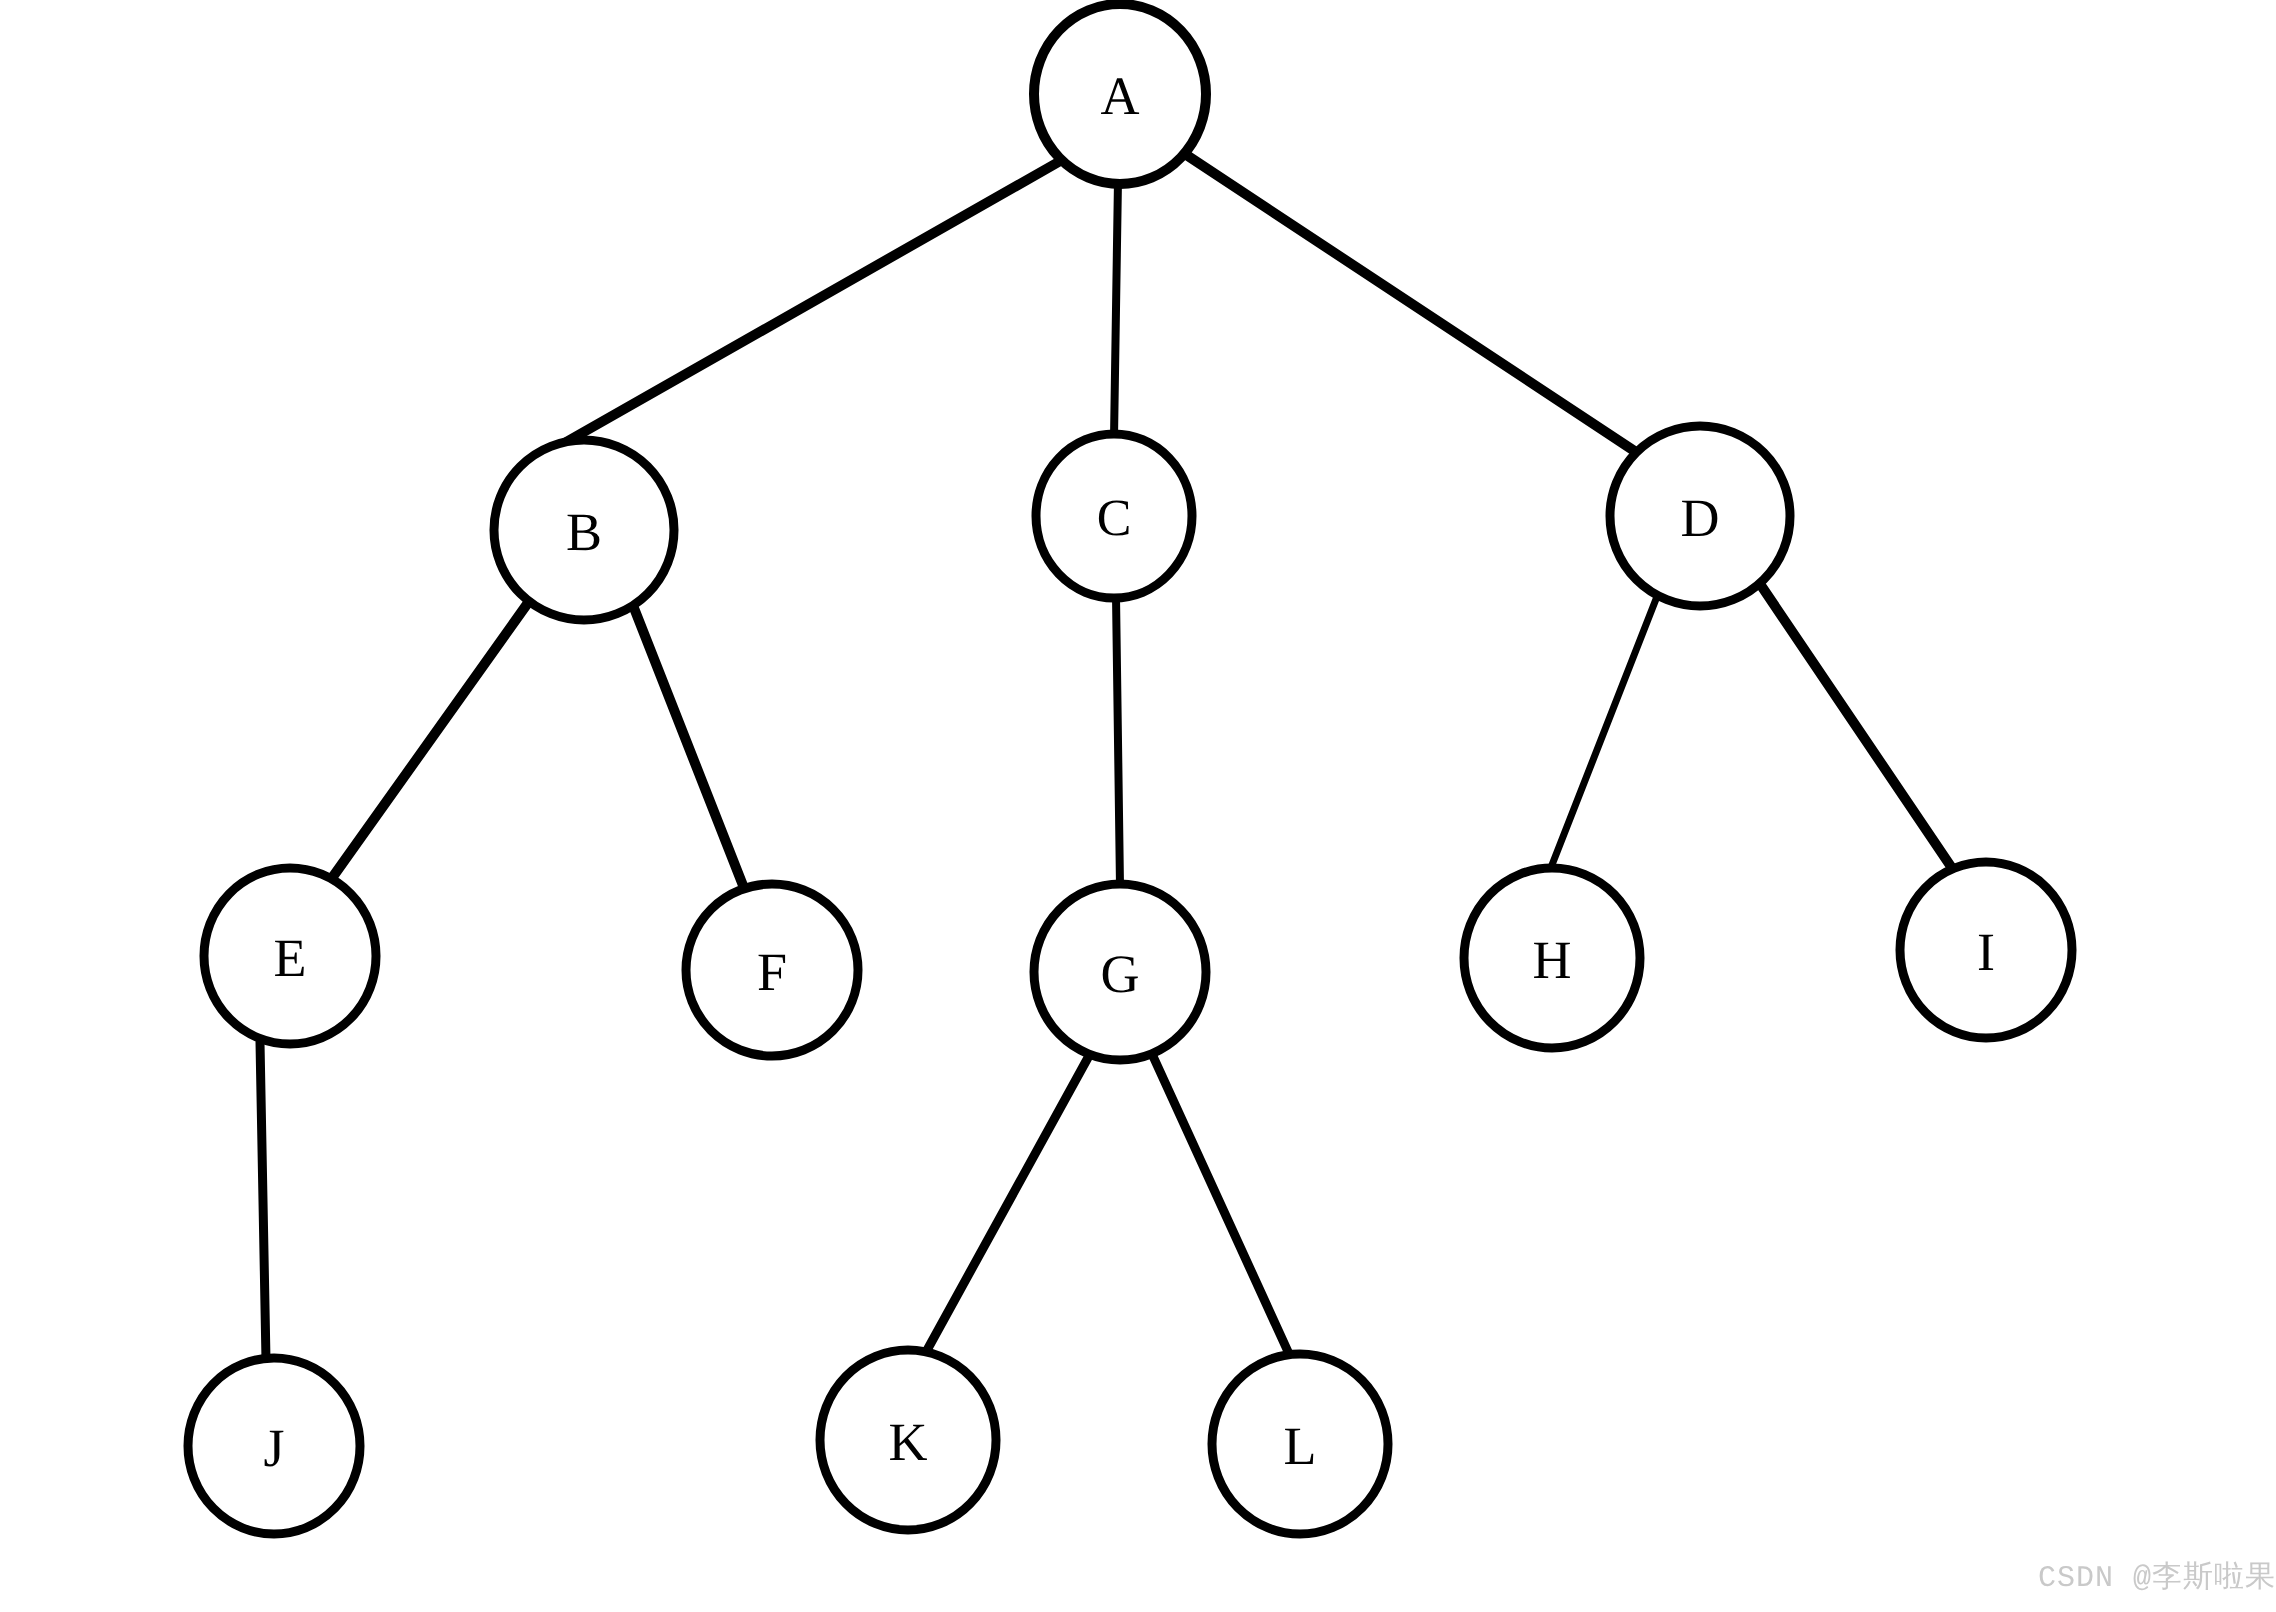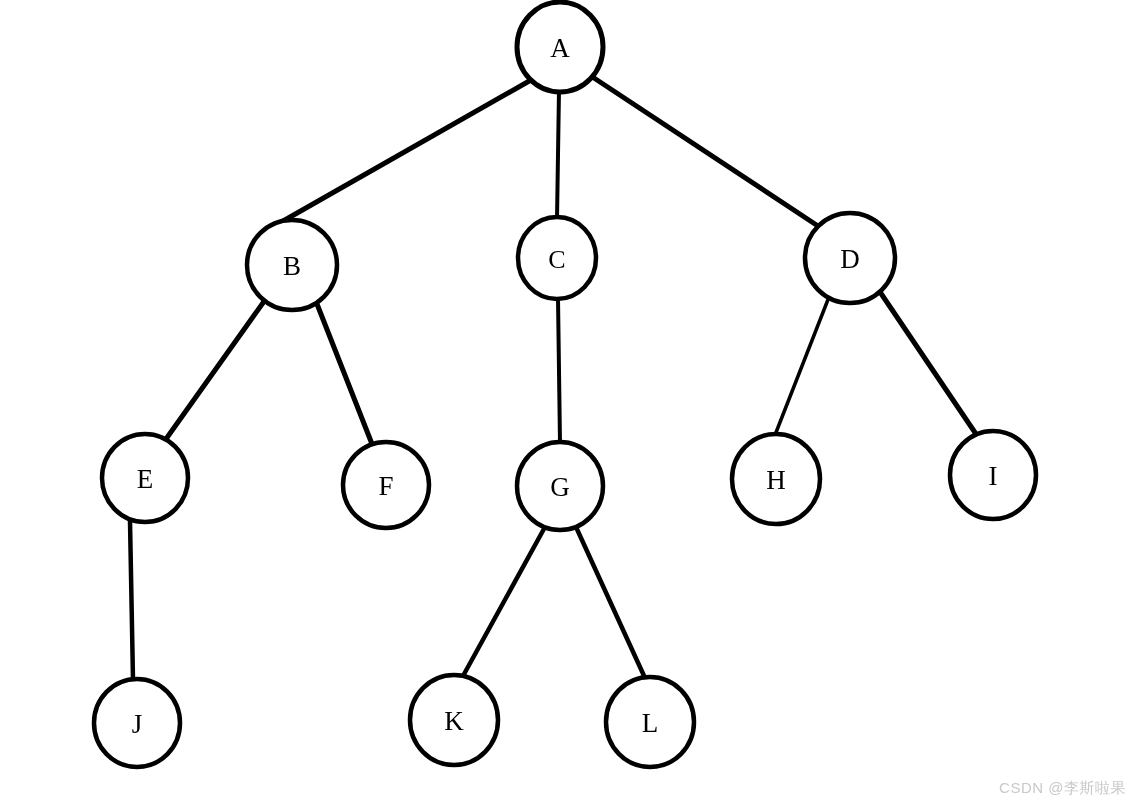--- a/index.html
+++ b/index.html
@@ -35,24 +35,24 @@
   }
   .node-label {
     fill: #000000;
     font-family: "Liberation Serif", "DejaVu Serif", serif;
     text-anchor: middle;
     dominant-baseline: central;
     user-select: none;
   }
   #watermark {
     position: absolute;
-    right: 12px;
+    right: 0;
     bottom: 8px;
     color: #c9c9c9;
-    font-family: Liberation Sans, sans-serif;
+    font-family: Liberation Mono, monospace;
     font-size: 15px;
     letter-spacing: 0.5px;
     white-space: nowrap;
   }
 </style>
 </head>
 <body>
 
 <div id="canvas">
   <svg id="tree-svg" viewBox="0 0 1138 806" xmlns="http://www.w3.org/2000/svg">

